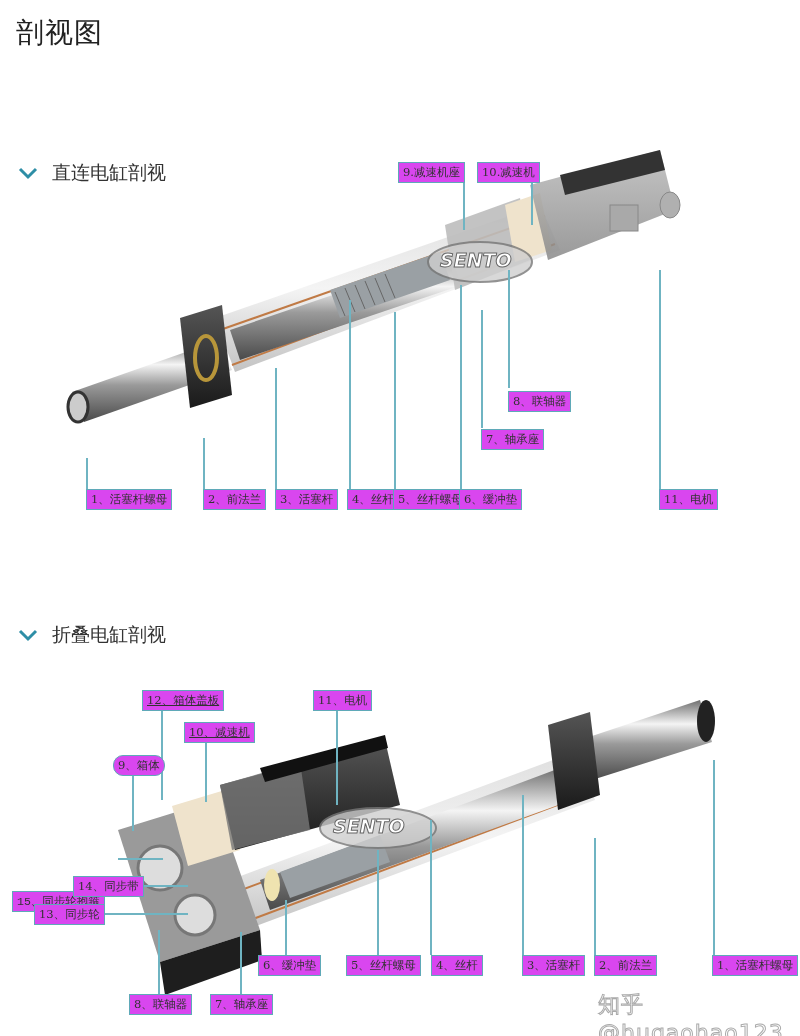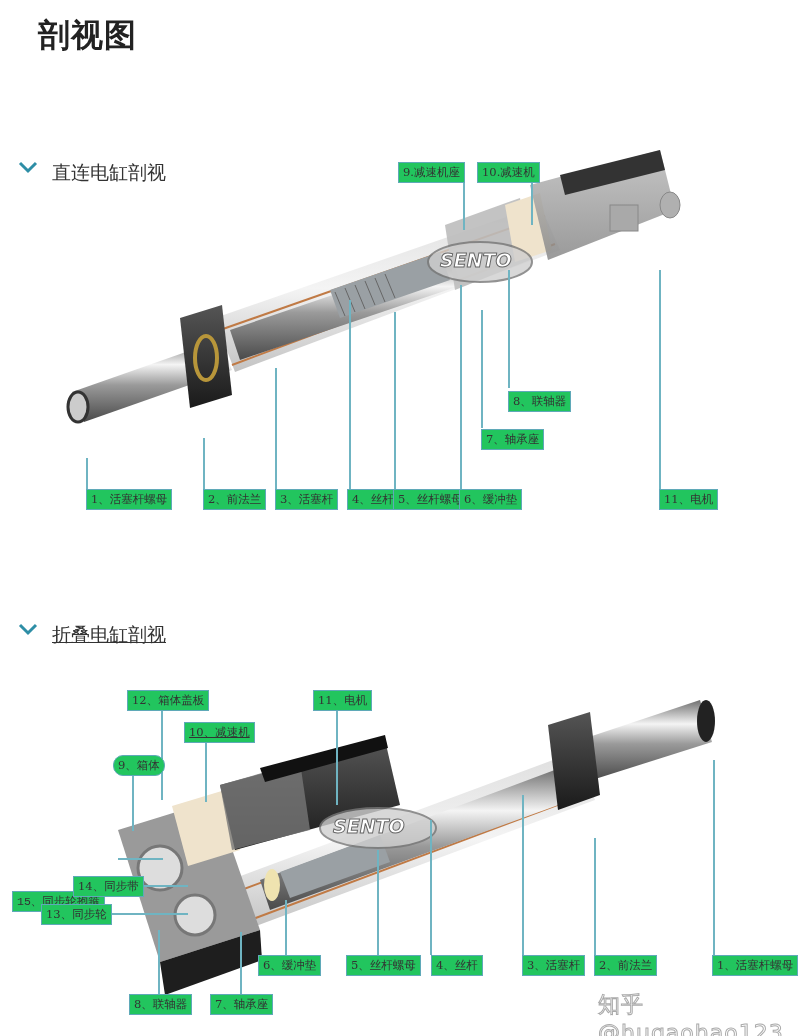--- a/index.html
+++ b/index.html
@@ -1,21 +1,21 @@
 <!DOCTYPE html>
 <html><head>
 <meta charset="utf-8">
 <style>
   html,body{margin:0;padding:0;background:#fff;}
   body{width:800px;height:1036px;position:relative;overflow:hidden;font-family:"DejaVu Sans","Liberation Sans",sans-serif;color:#333;}
   .abs{position:absolute;}
-  .page-title{left:16px;top:14px;font-size:32px;color:#222;letter-spacing:1px;font-weight:700;margin-left:22px;}
-  .section-head{display:flex;gap:14px;font-size:19px;color:#333;}
+  .page-title{left:16px;top:14px;font-size:28px;color:#222;letter-spacing:1px;font-weight:400;}
+  .section-head{display:flex;align-items:center;gap:14px;font-size:19px;color:#333;}
   .chev{width:20px;height:14px;}
-  .lbl{position:absolute;border:1.5px solid #5fa9b8;background:#22c55e;font-family:"DejaVu Serif","Liberation Serif",serif;font-size:11.5px;color:#333;padding:2px 4px;white-space:nowrap;line-height:15px;}
+  .lbl{position:absolute;border:1.5px solid #5fa9b8;background:#d946ef;font-family:"DejaVu Serif","Liberation Serif",serif;font-size:11.5px;color:#333;padding:2px 4px;white-space:nowrap;line-height:15px;}
   .ln{position:absolute;background:#6fb4c2;}
   .v{width:1.5px;}
   .h{height:1.5px;}
   svg{position:absolute;left:0;top:0;overflow:visible;}
   .wm{position:absolute;left:598px;top:990px;font-size:22px;color:#fff;-webkit-text-stroke:1px #aaa;letter-spacing:1px;font-family:"DejaVu Sans",sans-serif;}
 </style>
 </head>
 <body>
 
 <div class="abs page-title">剖视图</div>
@@ -134,21 +134,21 @@
 <div class="lbl" style="left:275px;top:489px;">3、活塞杆</div>
 <div class="lbl" style="left:347px;top:489px;">4、丝杆</div>
 <div class="lbl" style="left:393px;top:489px;">5、丝杆螺母</div>
 <div class="lbl" style="left:459px;top:489px;">6、缓冲垫</div>
 <div class="lbl" style="left:481px;top:429px;">7、轴承座</div>
 <div class="lbl" style="left:508px;top:391px;">8、联轴器</div>
 <div class="lbl" style="left:398px;top:162px;">9.减速机座</div>
 <div class="lbl" style="left:477px;top:162px;">10.减速机</div>
 <div class="lbl" style="left:659px;top:489px;">11、电机</div>
 
-<div class="abs section-head" style="left:18px;top:622px;text-decoration:underline;">
+<div class="abs section-head" style="left:18px;top:622px;">
   <svg class="chev" style="position:static" viewBox="0 0 20 14">
       <polyline points="2,3 10,11 18,3" fill="none" stroke="#2e8ea6" stroke-width="3"></polyline>
     </svg>
   <span>折叠电缸剖视</span>
 </div>
 
 <div class="ln v" style="left:161px;top:710px;height:90px;"></div>
 <div class="ln v" style="left:205px;top:742px;height:60px;"></div>
 <div class="ln v" style="left:336px;top:710px;height:95px;"></div>
 <div class="ln v" style="left:132px;top:776px;height:55px;"></div>
@@ -157,27 +157,27 @@
 <div class="ln h" style="left:88px;top:913px;width:100px;"></div>
 <div class="ln v" style="left:158px;top:930px;height:66px;"></div>
 <div class="ln v" style="left:240px;top:932px;height:64px;"></div>
 <div class="ln v" style="left:285px;top:900px;height:55px;"></div>
 <div class="ln v" style="left:377px;top:850px;height:105px;"></div>
 <div class="ln v" style="left:430px;top:820px;height:135px;"></div>
 <div class="ln v" style="left:522px;top:795px;height:160px;"></div>
 <div class="ln v" style="left:594px;top:838px;height:117px;"></div>
 <div class="ln v" style="left:713px;top:760px;height:195px;"></div>
 
-<div class="lbl" style="left:127px;top:690px;">12、箱体盖板</div>
+<div class="lbl" style="left:142px;top:690px;text-decoration:underline;">12、箱体盖板</div>
 <div class="lbl" style="left:313px;top:690px;">11、电机</div>
 <div class="lbl" style="left:184px;top:722px;text-decoration:underline;">10、减速机</div>
 <div class="lbl" style="left:113px;top:755px;border-radius:10px;">9、箱体</div>
 <div class="lbl" style="left:12px;top:891px;font-family:Liberation Mono, monospace;">15、同步轮抱箍</div>
 <div class="lbl" style="left:34px;top:876px;margin-left:39px;">14、同步带</div>
-<div class="lbl" style="left:34px;top:904px;margin-left:7px;">13、同步轮</div>
+<div class="lbl" style="left:34px;top:904px;">13、同步轮</div>
 <div class="lbl" style="left:129px;top:994px;">8、联轴器</div>
 <div class="lbl" style="left:210px;top:994px;">7、轴承座</div>
 <div class="lbl" style="left:258px;top:955px;">6、缓冲垫</div>
 <div class="lbl" style="left:346px;top:955px;">5、丝杆螺母</div>
 <div class="lbl" style="left:431px;top:955px;">4、丝杆</div>
 <div class="lbl" style="left:522px;top:955px;">3、活塞杆</div>
 <div class="lbl" style="left:594px;top:955px;">2、前法兰</div>
 <div class="lbl" style="left:712px;top:955px;">1、活塞杆螺母</div>
 
 <div class="wm">知乎 @hugaohao123</div>

